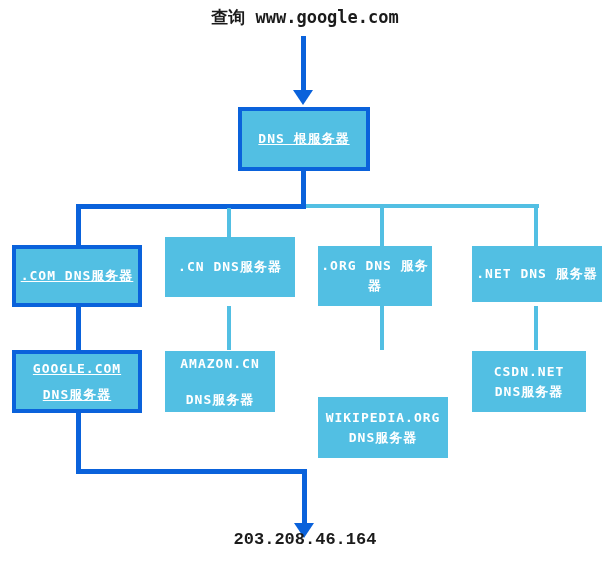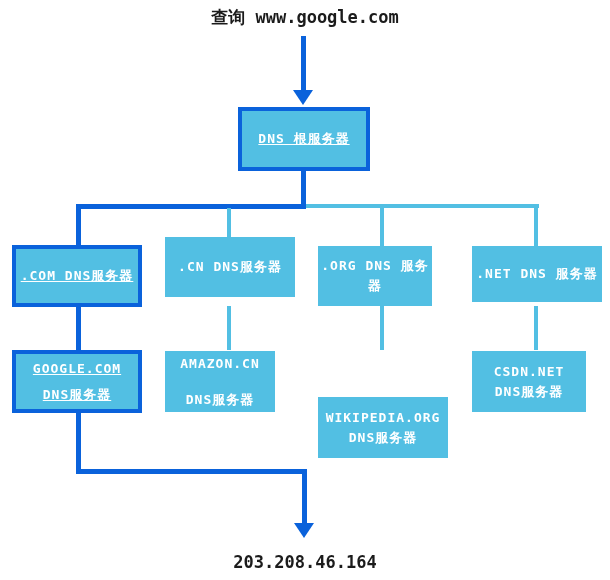--- a/index.html
+++ b/index.html
@@ -84,15 +84,15 @@
   <div class="box" style="left:472px;top:351px;width:114px;height:61px;text-align:center;">
     <span>CSDN.NET</span>
     <span>DNS服务器</span>
   </div>
 
   <div class="seg dark" style="left:76px;top:413px;width:5px;height:61px;"></div>
   <div class="seg dark" style="left:76px;top:469px;width:231px;height:5px;"></div>
   <div class="seg dark" style="left:302px;top:469px;width:5px;height:55px;"></div>
   <div class="arrowhead" style="left:294px;top:523px;"></div>
 
-  <div class="flow-label" style="top:552px;">203.208.46.164</div>
+  <div class="flow-label" style="top:530px;font-family:Liberation Mono, monospace;">203.208.46.164</div>
 
 </div>
 
 </body></html>

